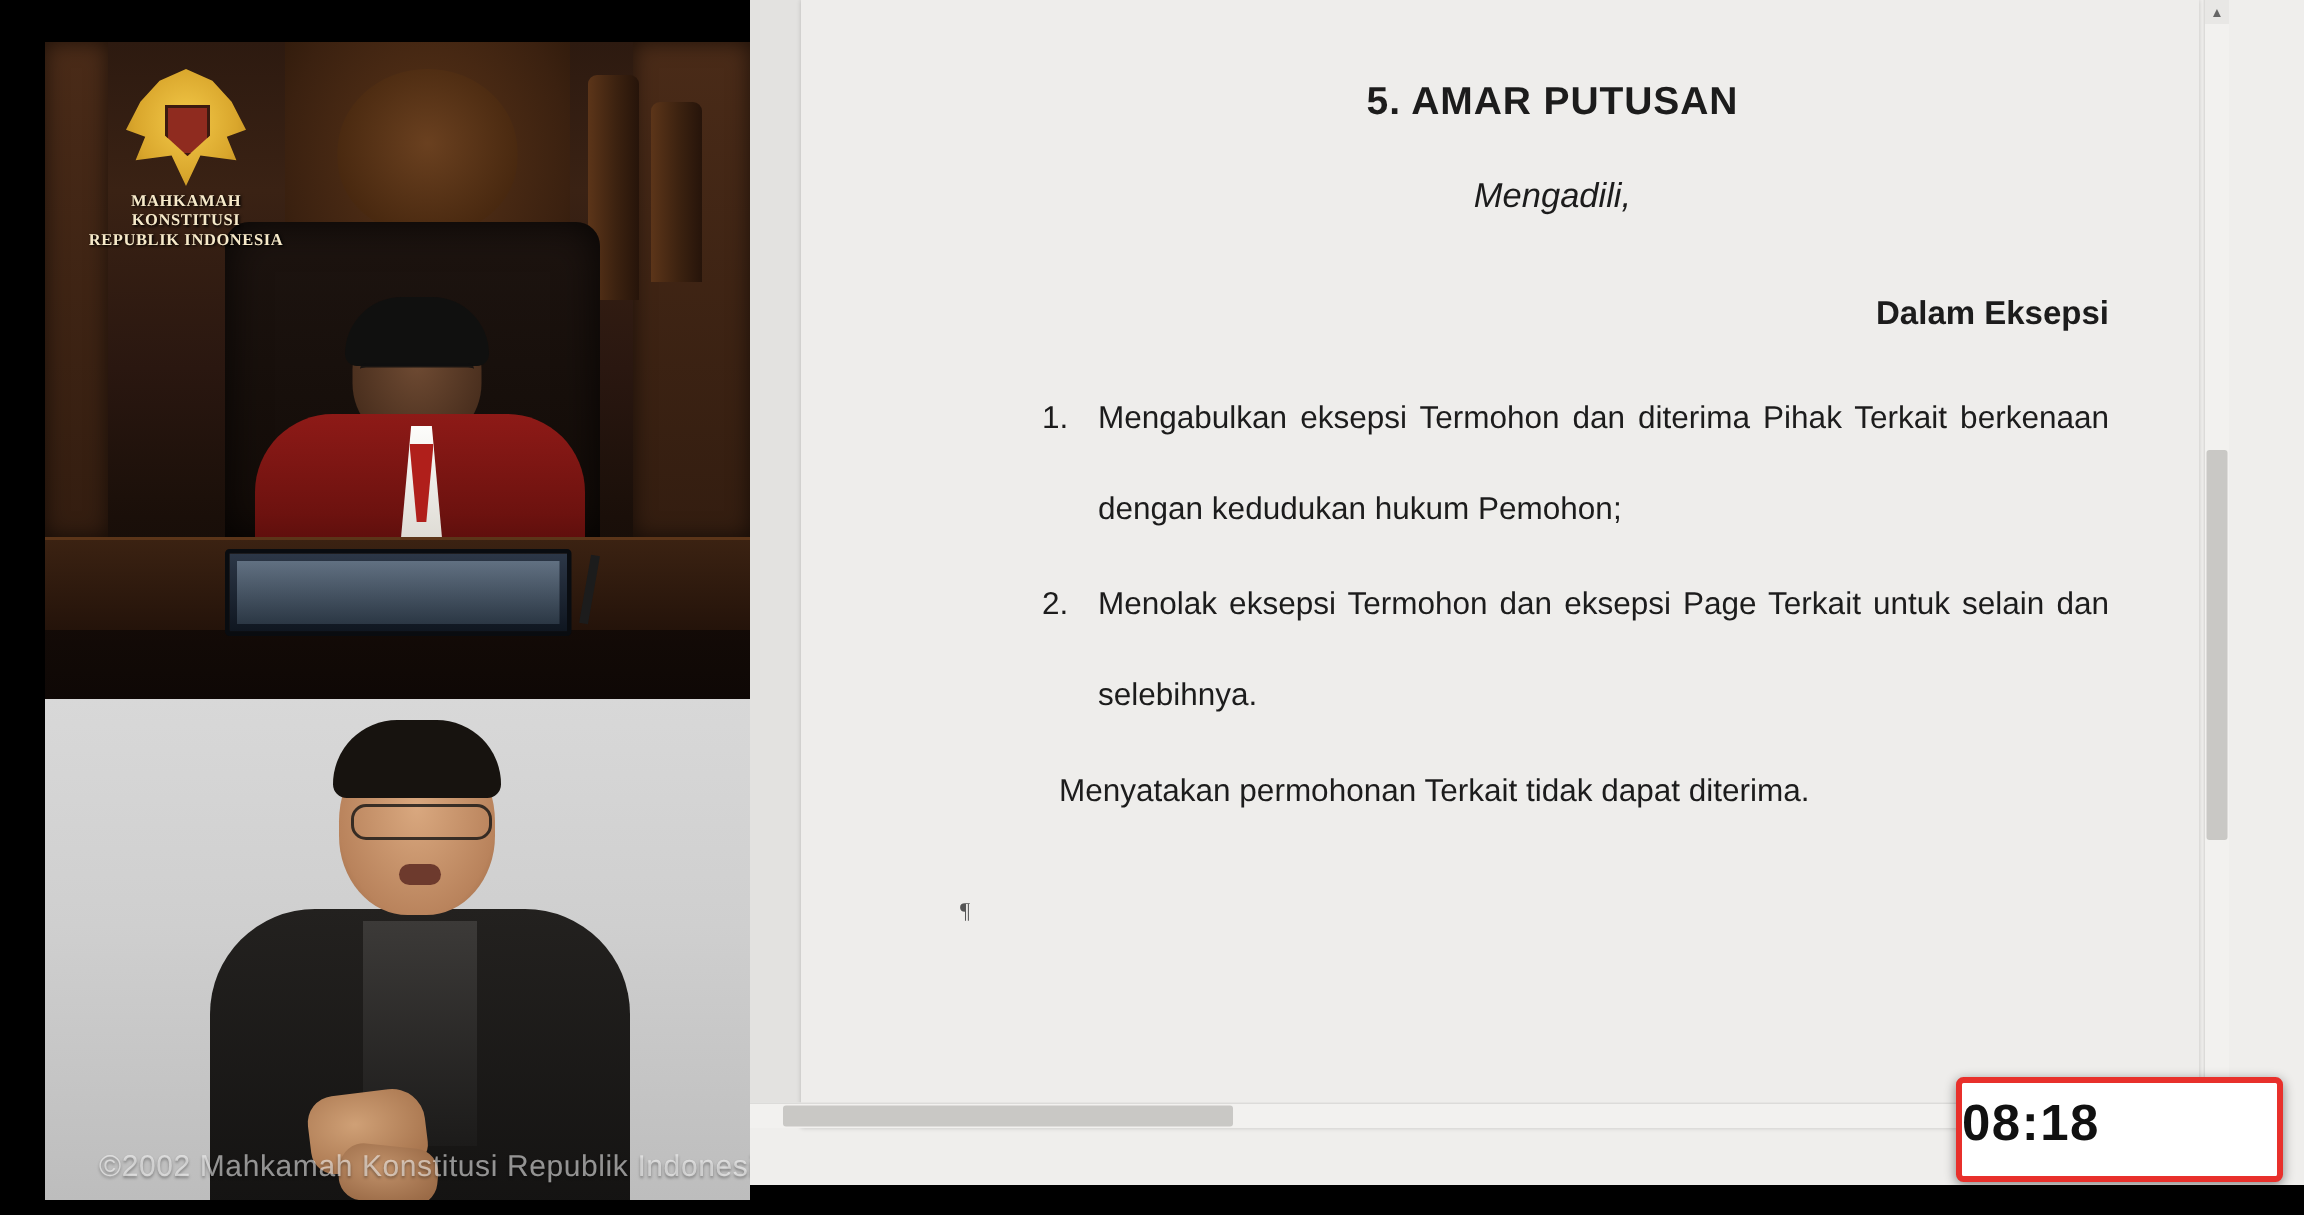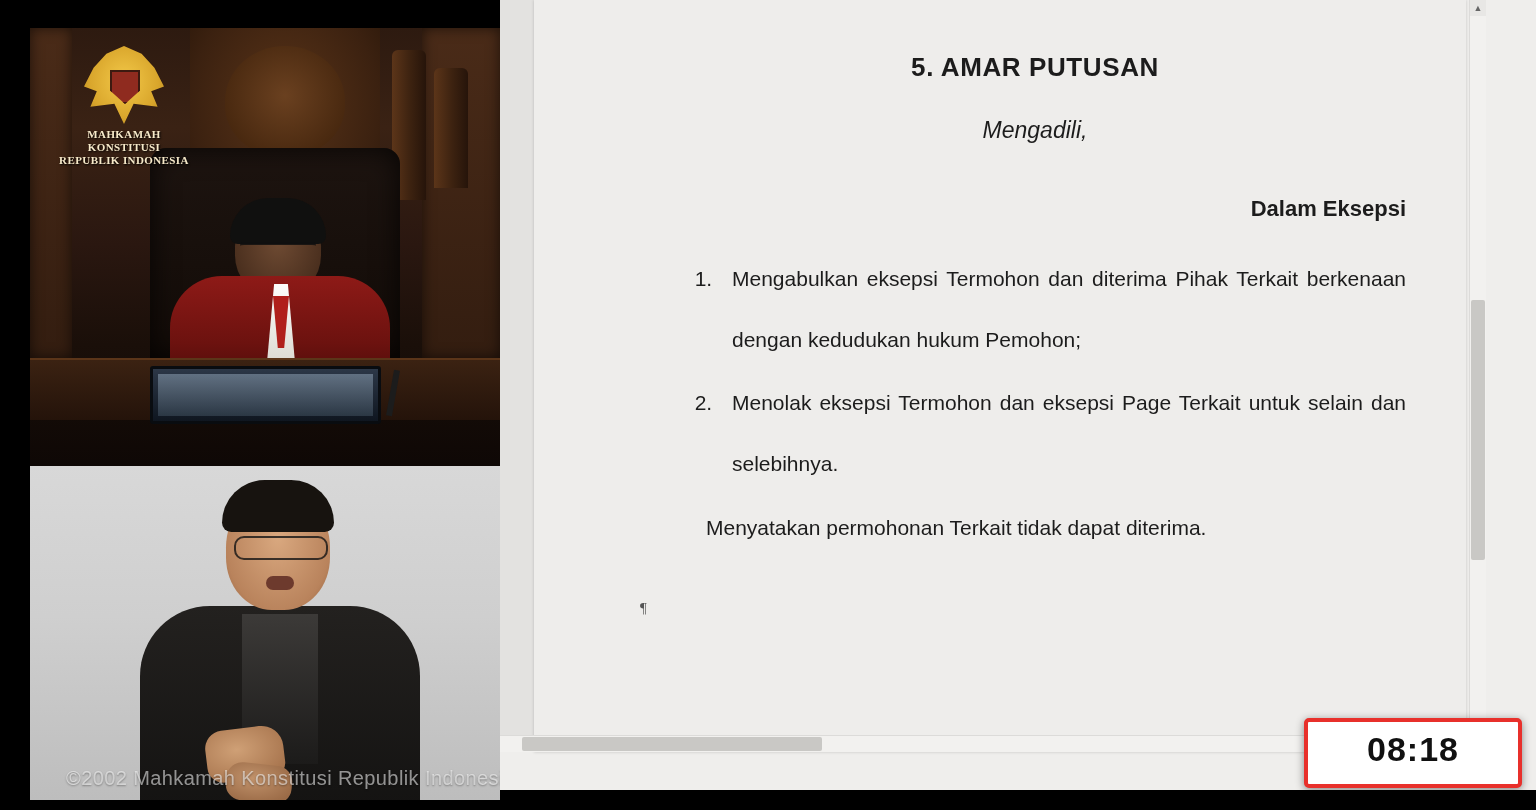--- a/index.html
+++ b/index.html
@@ -416,21 +416,21 @@
     width: 210px;
     height: 62px;
     background: #ffffff;
     border: 4px solid #e8302b;
     border-radius: 5px;
     box-shadow: 0 2px 8px rgba(0,0,0,.45);
   }
   .timer-text {
     position: absolute;
     inset: 0;
-    text-align: center;
+    text-align: left;
     line-height: 54px;
     font-size: 34px;
     font-weight: bold;
     color: #111;
     letter-spacing: 1px;
     font-family: "Liberation Sans", sans-serif;
   }
 
   
   .band-left  { position:absolute; left:0;  top:0; width:30px; height:810px; background:#000; }

